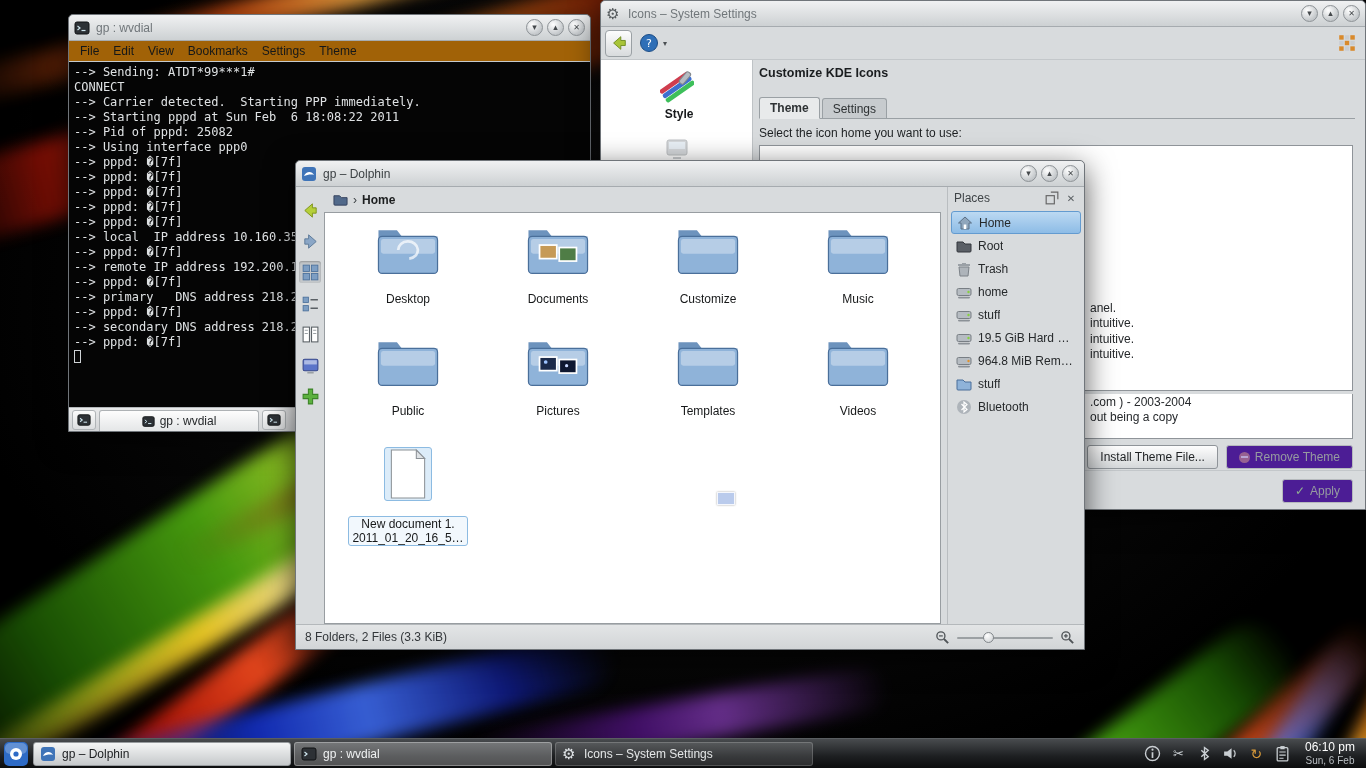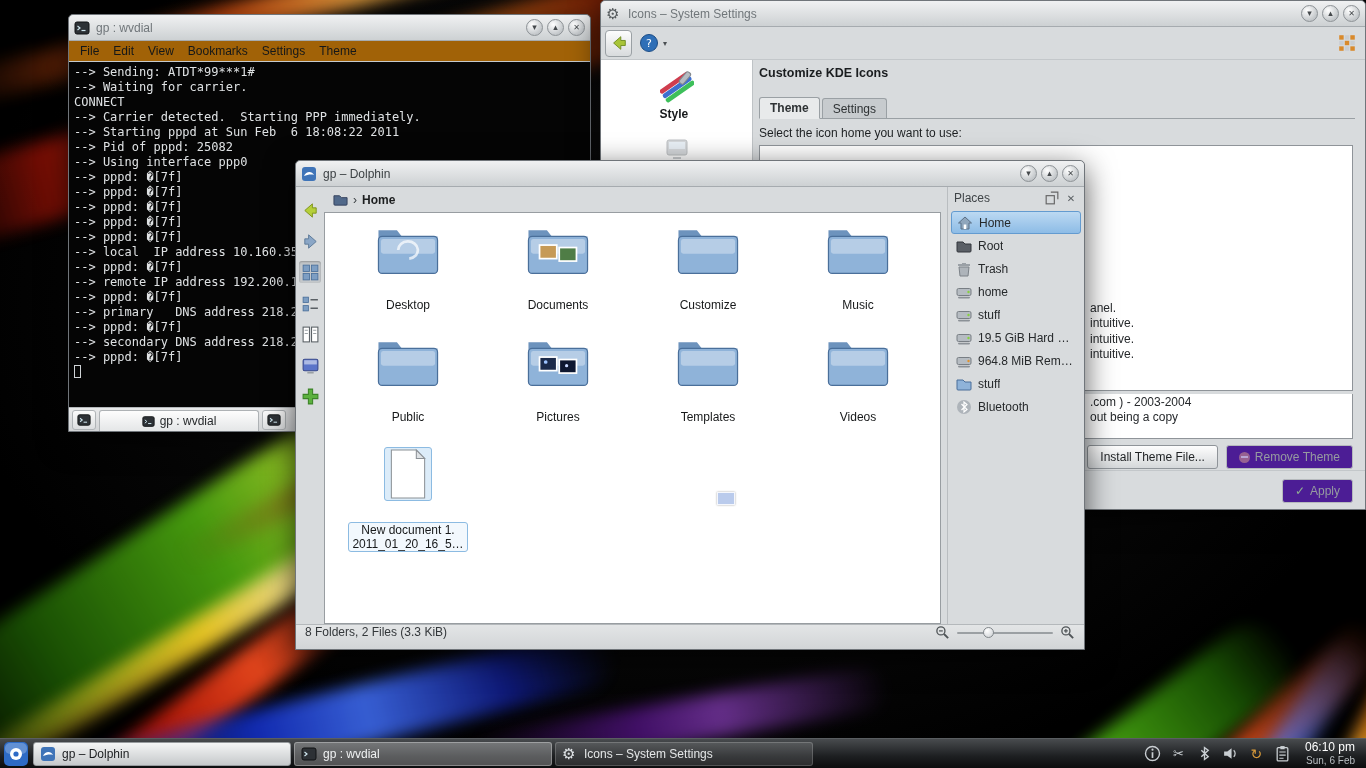--- a/index.html
+++ b/index.html
@@ -54,21 +54,21 @@
   .ss-window{left:600px;top:0;width:766px;height:510px}
   .ss-toolbar{height:33px;display:flex;align-items:center;padding:0 4px;gap:7px;border-bottom:1px solid #c3c7ca;position:relative}
   .ss-back{width:27px;height:27px;border:1px solid #9aa0a4;border-radius:4px;background:linear-gradient(#fdfdfd,#d8dbdd);display:flex;align-items:center;justify-content:center}
   .ss-back span{width:18px;height:18px;display:block}
   .ss-help{width:20px;height:20px}
   .chev{font-size:8px;color:#4a4f52;margin-left:-3px}
   .ss-grid{position:absolute;right:8px;top:6px;width:20px;height:20px}
   .ss-body{position:relative;height:450px}
   .ss-sidebar{position:absolute;left:0;top:0;bottom:0;width:152px;background:#fff;border-right:1px solid #bfc3c6;
     display:flex;flex-direction:column;align-items:center;padding-top:10px}
-  .ss-item{display:flex;flex-direction:column;align-items:flex-start;gap:3px}
+  .ss-item{display:flex;flex-direction:column;align-items:flex-end;gap:3px}
   .ss-item-icon{width:34px;height:34px}
   .ss-item-label{font-size:12px;font-weight:bold;color:#17191b}
   .ss-item.faded{margin-top:16px;opacity:.5}
   .ss-item.faded .ss-item-icon{width:24px;height:24px}
   .ss-content{position:absolute;left:152px;top:0;right:0;bottom:0}
   .ss-content h1{position:absolute;left:6px;top:6px;font-size:12.5px;font-weight:bold;color:#1a1d1f}
   .ss-tabs{position:absolute;left:6px;top:37px;right:10px;height:22px;border-bottom:1px solid #9aa0a4;display:flex;align-items:flex-end;gap:2px}
   .tab{height:20px;padding:0 10px;display:flex;align-items:center;font-size:12px;border:1px solid #9aa0a4;border-bottom:none;
     border-radius:3px 3px 0 0;background:#c7cbce;color:#2e3234}
   .tab.active{background:#e8eaeb;font-weight:bold;height:22px;margin-bottom:-1px;border-bottom:1px solid #e8eaeb}
@@ -93,56 +93,56 @@
   .vtb span{width:19px;height:19px;display:block}
   .vtb.active{background:#c3c7ca;box-shadow:inset 0 1px 2px rgba(0,0,0,.25)}
   .dolphin-center{flex:1;display:flex;flex-direction:column;min-width:0}
   .breadcrumb{height:25px;display:flex;align-items:center;gap:5px;padding:0 9px;font-size:12px;color:#3a3f42}
   .bc-icon{width:15px;height:15px}
   .bc-current{font-weight:bold;color:#1c1e1f}
   .dview{flex:1;background:#fff;border:1px solid #989da1;margin-right:6px;position:relative;
     display:grid;grid-template-columns:repeat(4,150px);grid-auto-rows:112px;padding:10px 0 0 8px;align-content:start;overflow:hidden}
   .entry{width:150px;display:flex;flex-direction:column;align-items:center}
   .entry-icon{width:64px;height:54px;display:flex;align-items:center;justify-content:center}
-  .entry-label{margin-top:21px;font-size:12px;color:#17191a;text-align:center;line-height:14px}
+  .entry-label{margin-top:15px;font-size:12px;color:#17191a;text-align:center;line-height:14px}
   .entry.selected .entry-icon{width:48px;background:#dcecf9;border:1px solid #8cbbe2;border-radius:3px}
   .entry.selected .entry-label{background:#f2f8fd;border:1px solid #8cbbe2;border-radius:3px;padding:0 3px}
   .ghost{position:absolute;left:392px;top:279px;width:18px;height:13px;background:rgba(130,160,220,.55);
     border:1px solid rgba(255,255,255,.85);box-shadow:0 0 2px rgba(0,0,0,.35)}
   .places{width:137px;display:flex;flex-direction:column;background:#d8dbdd;border-left:1px solid #b9bdc0}
   .places-header{height:22px;display:flex;align-items:center;padding:0 6px;font-size:12px;color:#3f4447;gap:5px}
   .places-header .ptitle{flex:1}
   .ph-btn{width:14px;height:14px;font-size:10px;color:#5a5f63;display:flex;align-items:center;justify-content:center}
   .places-list{flex:1;padding:2px 3px}
   .place{height:23px;display:flex;align-items:center;gap:6px;padding:0 5px;font-size:12px;color:#26292b;border-radius:3px;white-space:nowrap;overflow:hidden}
   .place.selected{background:linear-gradient(#bcd9f2,#8dbce6);border:1px solid #639bd0}
   .place-icon{width:16px;height:16px;flex:0 0 16px}
   .place-label{overflow:hidden;text-overflow:ellipsis}
-  .statusbar{height:25px;background:linear-gradient(#e3e5e6,#d2d5d7);border-top:1px solid #b4b8bb;display:flex;align-items:flex-start;padding:0 9px;font-size:12px;color:#33373a}
+  .statusbar{height:25px;background:linear-gradient(#e3e5e6,#d2d5d7);border-top:1px solid #b4b8bb;display:flex;align-items:center;padding:7px 9px;font-size:12px;color:#33373a}
   .zoom{margin-left:auto;display:flex;align-items:center;gap:7px}
   .zic{width:15px;height:15px}
   .slider{position:relative;width:96px;height:15px}
   .sl-track{position:absolute;left:0;right:0;top:7px;height:2px;background:#9ba0a3;border-radius:1px}
   .sl-handle{position:absolute;left:26px;top:2px;width:11px;height:11px;border-radius:50%;
     background:radial-gradient(circle at 35% 30%,#fff,#c9cdd0);border:1px solid #82878b}
   
   .taskbar{position:absolute;bottom:0;left:0;width:1366px;height:30px;z-index:50;
     background:linear-gradient(#484b4e,#1d1f21 60%,#0c0d0e);border-top:1px solid #5a5e61;
     display:flex;align-items:center;padding:0 3px;gap:4px}
   .launcher{width:26px;height:26px}
   .tasks{display:flex;gap:3px;height:24px}
   .task{width:258px;display:flex;align-items:center;gap:6px;padding:0 6px;border-radius:3px;font-size:12px;overflow:hidden;white-space:nowrap}
   .task.active{background:linear-gradient(#f4f5f5,#c6c9cb);border:1px solid #979b9e;color:#1b1d1f}
   .task.normal{background:rgba(255,255,255,.28);border:1px solid rgba(255,255,255,.3);color:#f0f2f3}
   .task.dim{background:rgba(255,255,255,.12);border:1px solid rgba(255,255,255,.18);color:#e4e6e7}
   .task-icon{width:16px;height:16px;flex:0 0 16px;color:#dfe3e6}
   .task.active .task-icon{color:#45494c}
   .tray{margin-left:auto;display:flex;align-items:center;gap:9px;padding:0 8px}
   .tray-icon{width:17px;height:17px;color:#c6cbcf;font-size:14px;display:flex;align-items:center;justify-content:center}
-  .clock{text-align:right;color:#fff;line-height:1.15;padding:0 8px 0 2px}
+  .clock{text-align:center;color:#fff;line-height:1.15;padding:0 8px 0 2px}
   .clock-time{font-size:12px}
   .clock-date{font-size:10px;color:#b9bec2}
 </style>
 </head>
 <body>
 
 <div class="desktop">
 
   <div>
     <div class="beam b1"></div>
@@ -179,21 +179,20 @@
     <nav class="menubar">
         <span class="menu-item">File</span>
         <span class="menu-item">Edit</span>
         <span class="menu-item">View</span>
         <span class="menu-item">Bookmarks</span>
         <span class="menu-item">Settings</span>
         <span class="menu-item">Theme</span>
       </nav>
     <div class="term-screen">
         <div class="term-line">--&gt; Sending: ATDT*99***1#</div>
-        <div class="term-line">--&gt; Waiting for carrier.</div>
         <div class="term-line">CONNECT</div>
         <div class="term-line">--&gt; Carrier detected.  Starting PPP immediately.</div>
         <div class="term-line">--&gt; Starting pppd at Sun Feb  6 18:08:22 2011</div>
         <div class="term-line">--&gt; Pid of pppd: 25082</div>
         <div class="term-line">--&gt; Using interface ppp0</div>
         <div class="term-line">--&gt; pppd: �[7f]</div>
         <div class="term-line">--&gt; pppd: �[7f]</div>
         <div class="term-line">--&gt; pppd: �[7f]</div>
         <div class="term-line">--&gt; pppd: �[7f]</div>
         <div class="term-line">--&gt; pppd: �[7f]</div>

